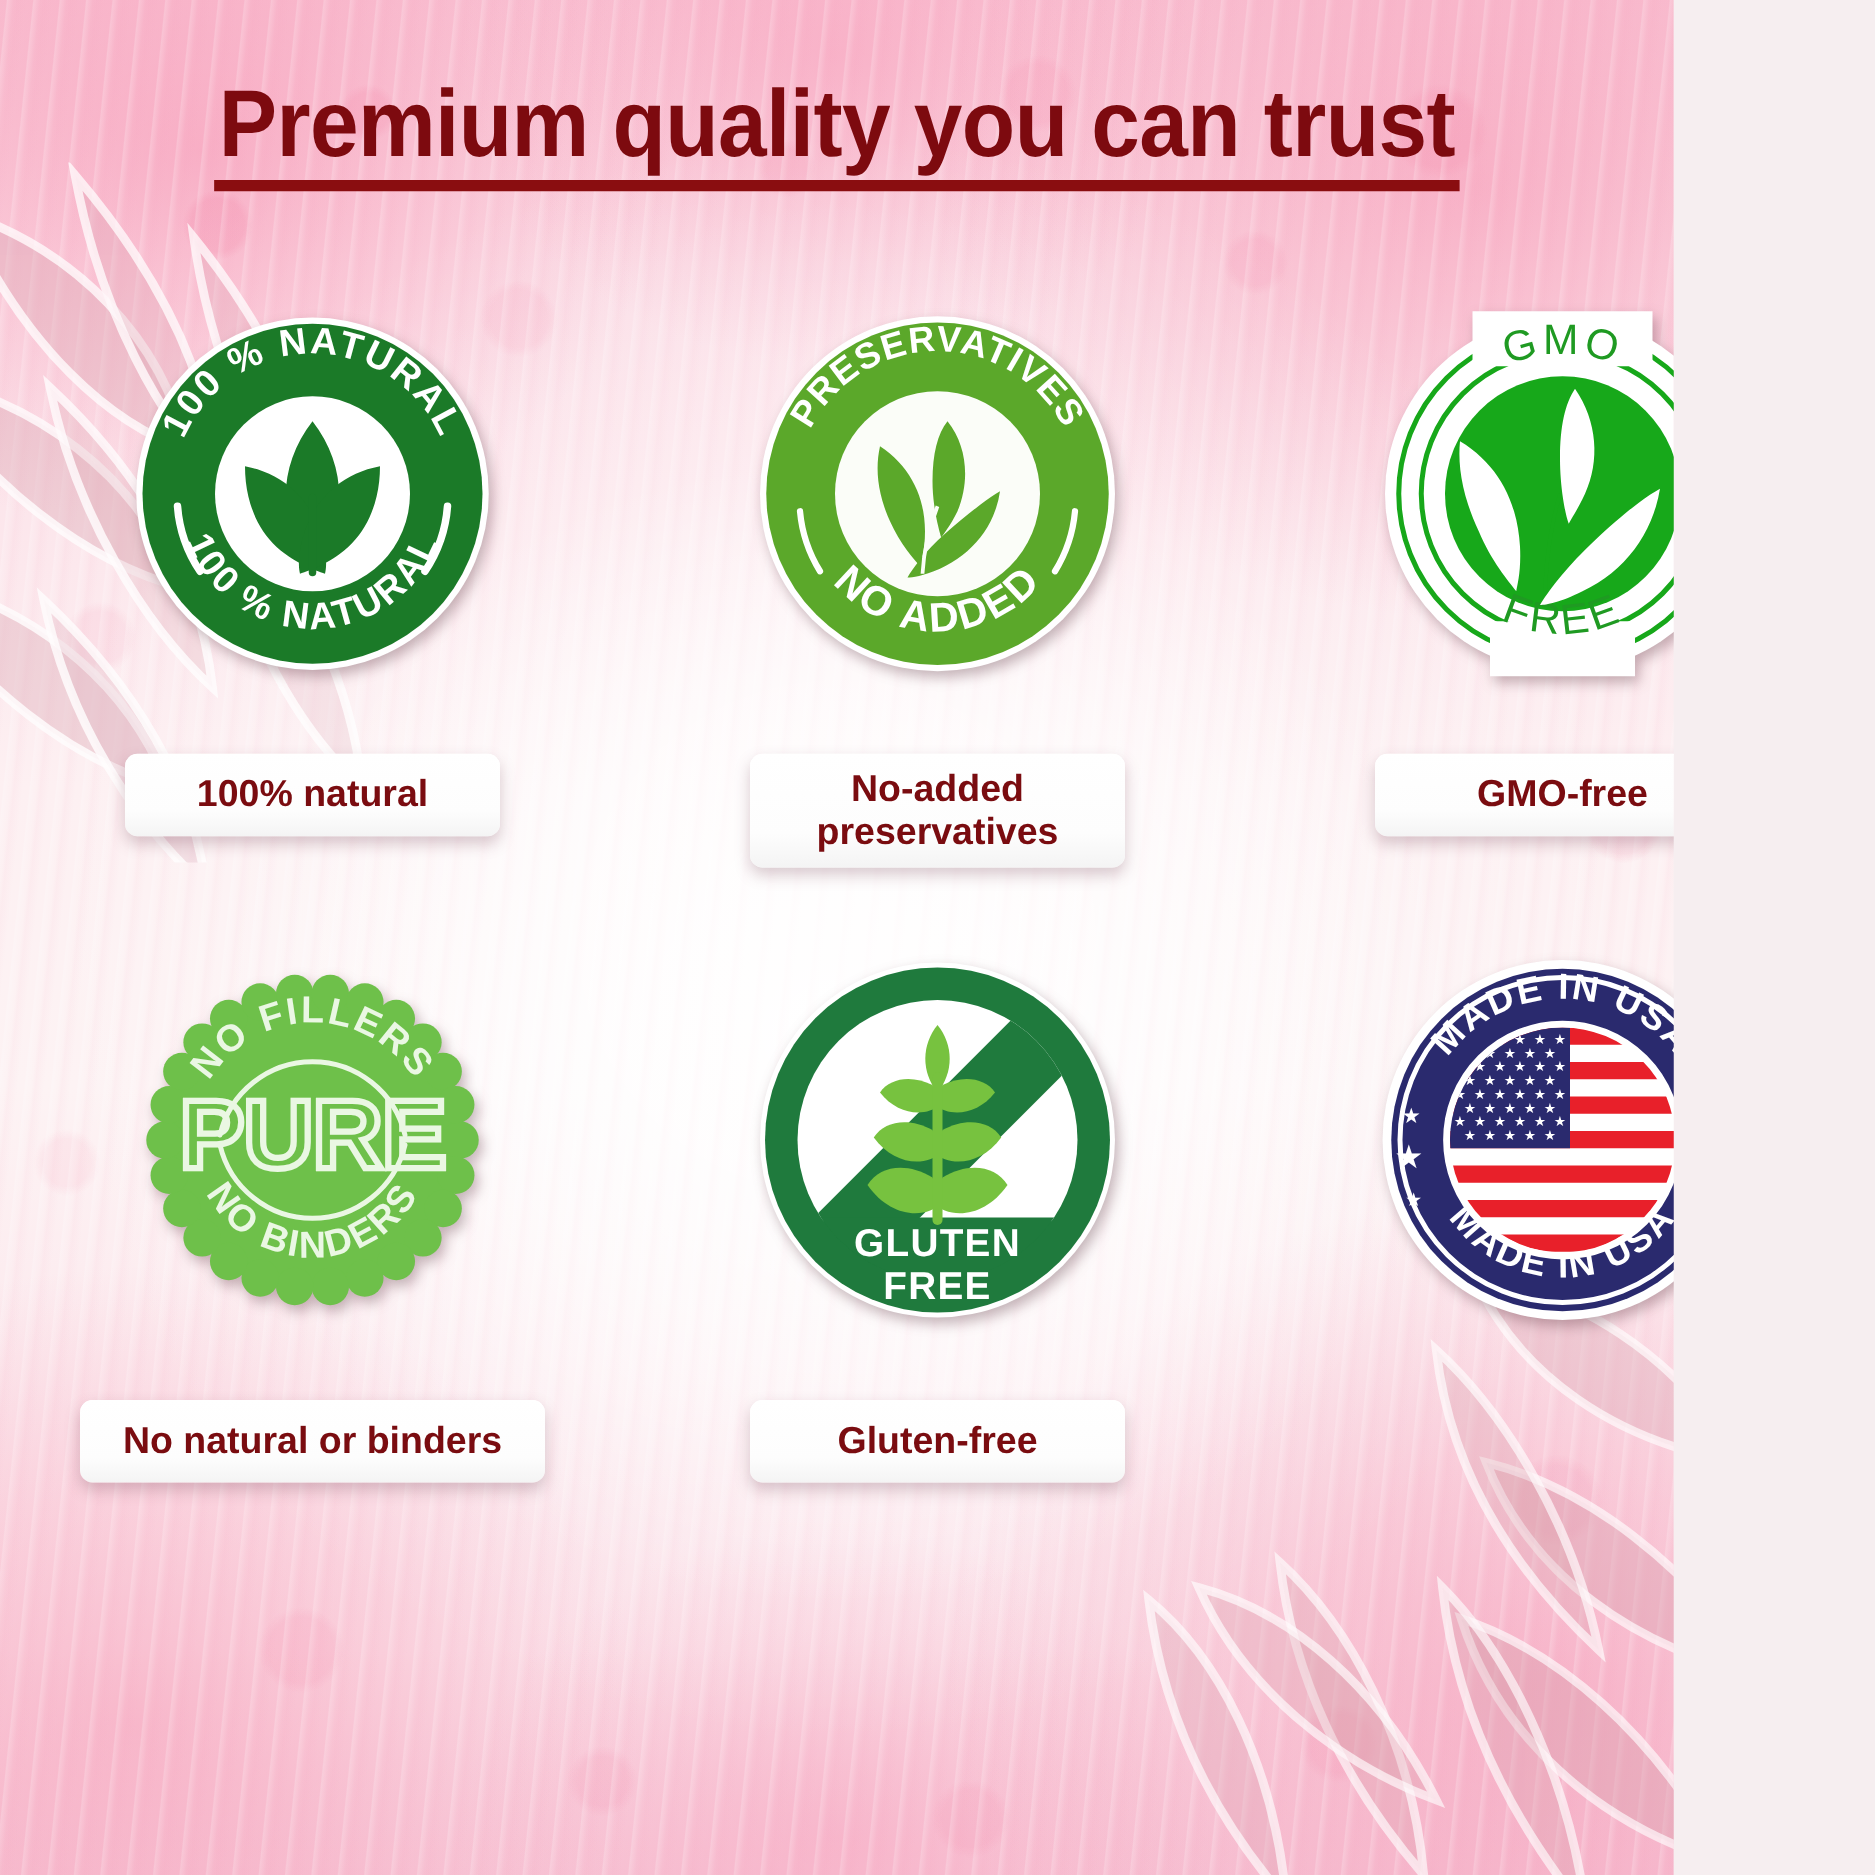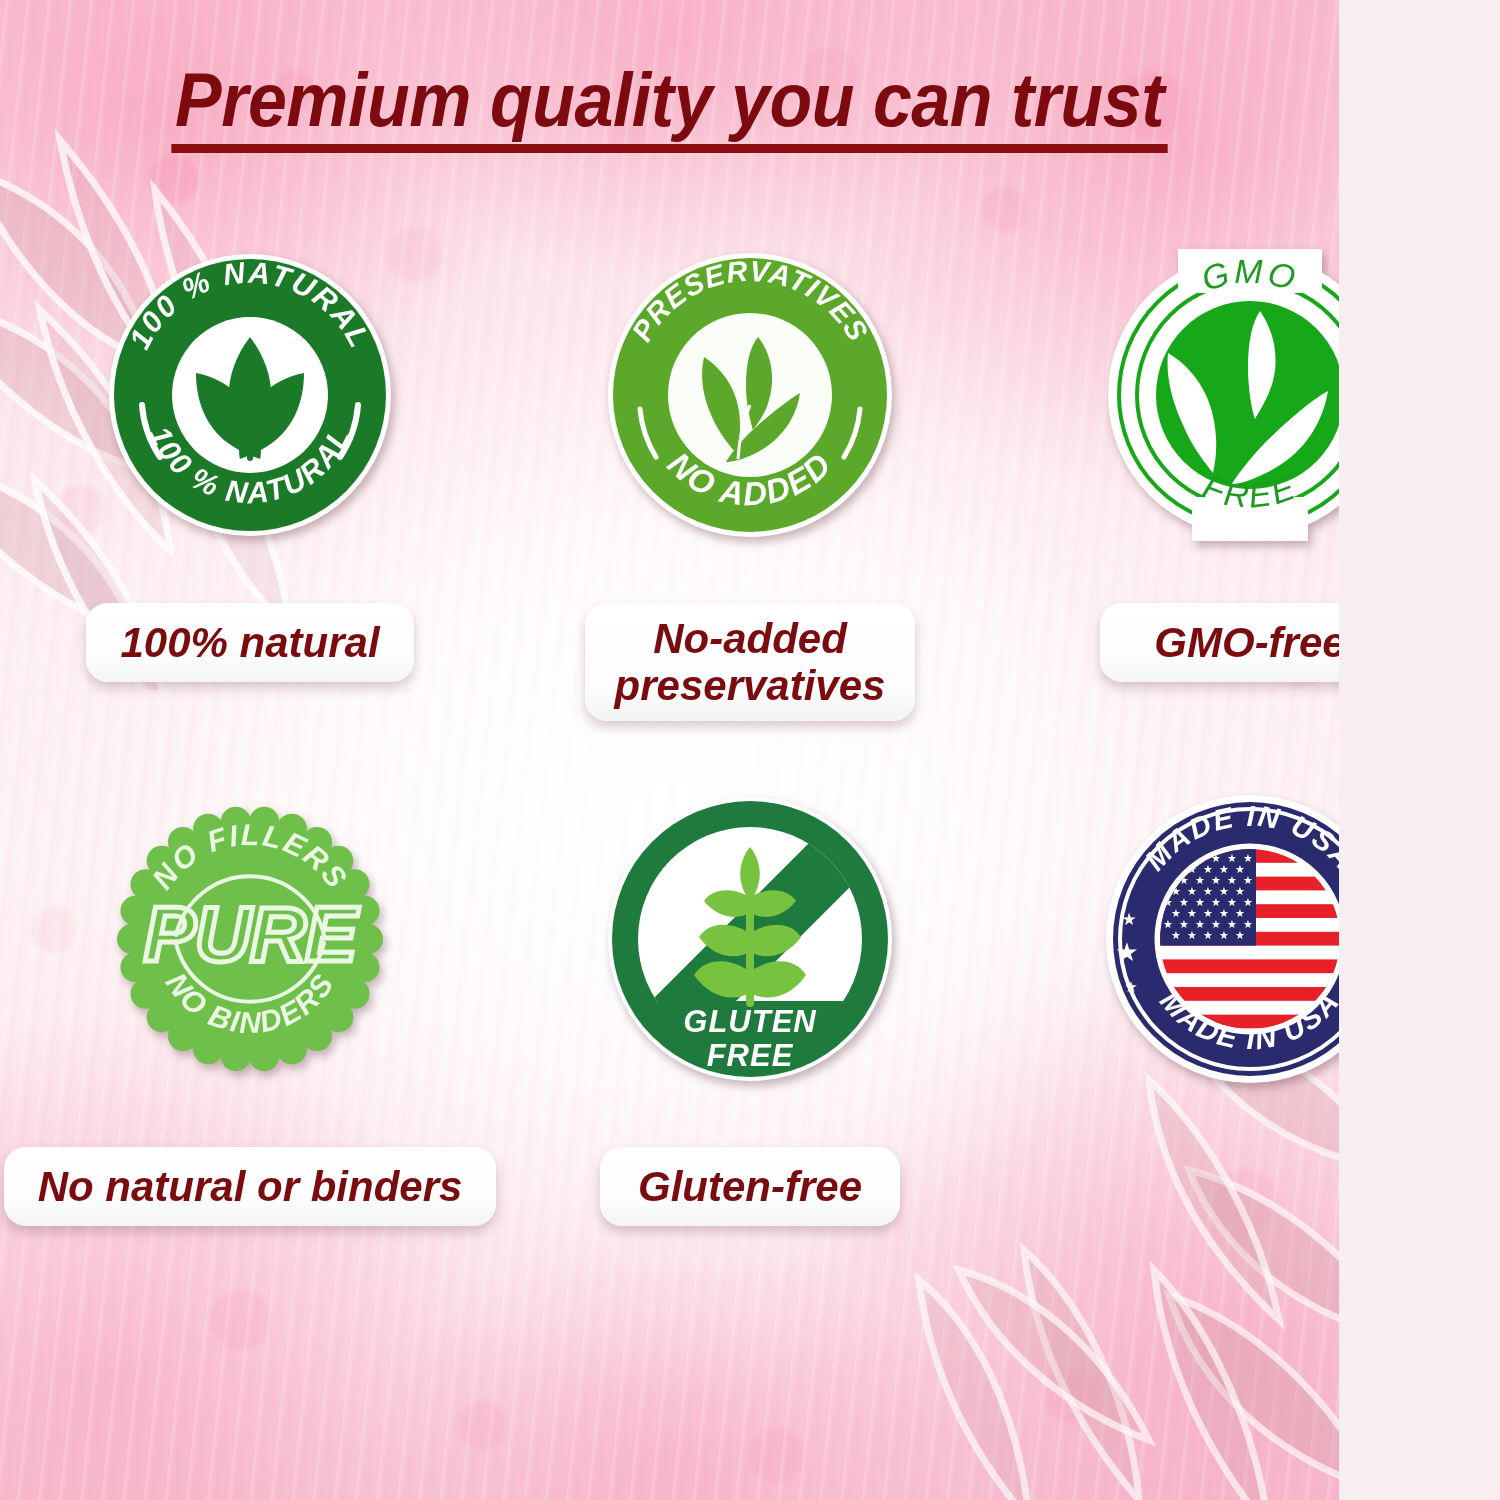--- a/index.html
+++ b/index.html
@@ -1,21 +1,21 @@
 <!DOCTYPE html>
 <html><head>
 <meta charset="utf-8">
 <style>
   html,body{margin:0;padding:0;}
   body{
     width:1500px;height:1500px;overflow:hidden;
     font-family:"Liberation Sans","DejaVu Sans",sans-serif;
     background:#f6eef0;
   }
-  #stage{position:relative;width:1339px;height:1500px;overflow:hidden;font-style:italic;}
+  #stage{position:relative;width:1339px;height:1500px;overflow:hidden;}
 
   
   .bg-base{
     position:absolute;inset:0;
     background:
       radial-gradient(ellipse 55% 45% at 50% 55%, rgba(255,255,255,0.95) 0%, rgba(255,255,255,0.55) 38%, rgba(255,255,255,0) 68%),
       radial-gradient(ellipse 40% 30% at 12% 8%,  rgba(247,150,180,0.60) 0%, rgba(247,150,180,0) 70%),
       radial-gradient(ellipse 45% 32% at 88% 10%, rgba(246,146,176,0.55) 0%, rgba(246,146,176,0) 72%),
       radial-gradient(ellipse 42% 34% at 8% 92%,  rgba(246,150,178,0.50) 0%, rgba(246,150,178,0) 72%),
       radial-gradient(ellipse 48% 36% at 92% 90%, rgba(244,143,175,0.55) 0%, rgba(244,143,175,0) 74%),
@@ -88,25 +88,25 @@
     display:flex;flex-direction:column;align-items:center;
   }
   .badge-slot{
     width:300px;height:300px;position:relative;
     display:flex;align-items:center;justify-content:center;
   }
   .badge-slot svg{filter:drop-shadow(3px 5px 5px rgba(90,50,60,.35));}
   .label-pill{
     margin-top:58px;
     background:linear-gradient(180deg,#ffffff 0%,#fdfdfd 70%,#f4f4f4 100%);
-    border-radius:22px;
+    border-radius:10px;
     box-shadow:0 6px 12px rgba(120,70,85,.28), 0 1px 0 rgba(255,255,255,.9) inset;
     color:#7a0c10;
     font-weight:bold;
-    font-size:42px;
+    font-size:30px;
     line-height:1.12;
     text-align:center;
     padding:16px 34px;
     min-width:300px;
     box-sizing:border-box;
     display:flex;align-items:center;justify-content:center;
   }
   .label-pill.two-line{padding:12px 30px;text-align:center;}
   .pill-line{display:block;}
 </style>

